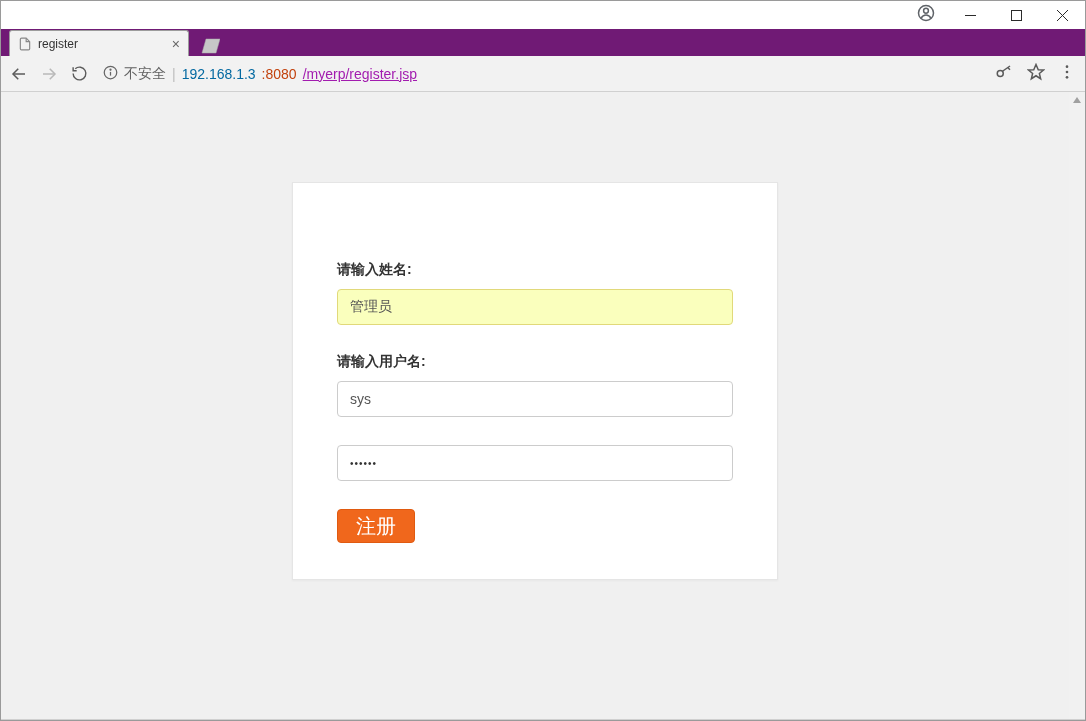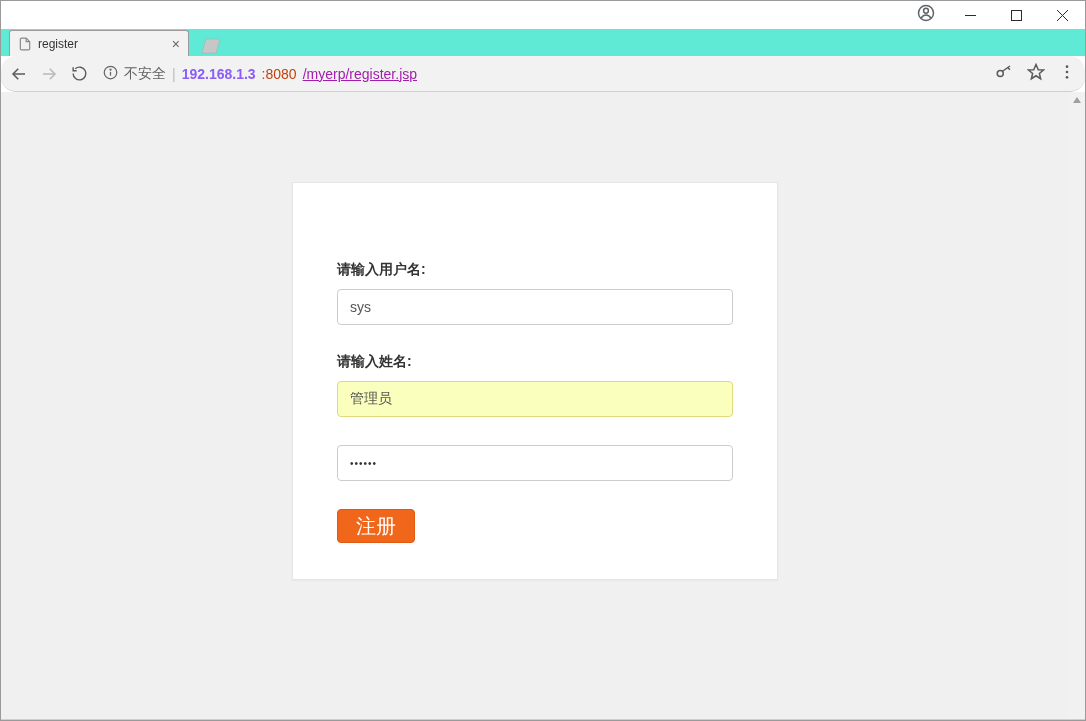--- a/index.html
+++ b/index.html
@@ -5,37 +5,37 @@
     * { box-sizing: border-box; margin: 0; padding: 0; }
     html, body { width: 1086px; height: 721px; overflow: hidden; font-family: "Segoe UI", Arial, sans-serif; }
     
     
     .window { width: 1086px; height: 721px; border: 1px solid #9a9a9a; background: #fff; display: flex; flex-direction: column; }
     .titlebar { height: 28px; background: #fff; display: flex; justify-content: flex-end; align-items: center; }
     .titlebar .win-btn { width: 46px; height: 28px; display: flex; align-items: center; justify-content: center; color: #2b2b2b; }
     .titlebar .account-icon { color: #5f6368; margin-right: 12px; }
     
     
-    .tabstrip { height: 27px; background: #5eead4; display: flex; align-items: flex-end; padding-left: 8px; position: relative; }
+    .tabstrip { height: 27px; background: #701a75; display: flex; align-items: flex-end; padding-left: 8px; position: relative; }
     .tab { position: relative; height: 26px; min-width: 180px; background: #f2f2f2; border: 1px solid #9c9c9c; border-bottom: none; border-top-left-radius: 3px; border-top-right-radius: 3px; display: flex; align-items: center; padding: 0 8px; font-size: 12px; color: #333; }
     .tab .favicon { width: 14px; height: 14px; margin-right: 6px; }
     .tab .favicon svg { display: block; }
     .tab .close { margin-left: auto; color: #666; font-size: 14px; line-height: 1; }
     .newtab { width: 24px; height: 20px; margin-left: 8px; display: flex; align-items: center; justify-content: center; }
     .newtab svg { display:block; }
     
     
-    .toolbar { height: 36px; background: #f2f2f2; border-bottom: 1px solid #d0d0d0; display: flex; align-items: center; padding: 0 8px; gap: 10px; border-radius: 15px; }
+    .toolbar { height: 36px; background: #f2f2f2; border-bottom: 1px solid #d0d0d0; display: flex; align-items: center; padding: 0 8px; gap: 10px; }
     .nav-btn { width: 20px; height: 20px; display:flex; align-items:center; justify-content:center; color:#5a5a5a; }
     .nav-btn.disabled { color: #b8b8b8; }
     .addr { flex: 1; height: 26px; display: flex; align-items: center; font-size: 14px; color: #333; gap: 6px; padding: 0 4px; }
     .addr .info-icon { color:#666; }
     .addr .insecure { color: #616161; }
     .addr .sep { color: #bdbdbd; }
-    .addr .urltext { color:#8b5cf6;font-weight:bold; }
+    .addr .urltext { color:#0369a1; }
     .addr .port { color:#c2410c; }
     .addr .path { color:#a21caf;text-decoration:underline; }
     .right-icons { display:flex; align-items:center; gap: 14px; padding-right: 2px; color:#5a5a5a; }
     
     
     .content-wrap { flex: 1; display: flex; position: relative; }
     .content { flex: 1; background: #f0f0f0; display: flex; justify-content: center; align-items: flex-start; padding-top: 90px; overflow-y: hidden; }
     .scrollbar { width: 16px; background: #f1f1f1; position: relative; }
     .scrollbar .scroll-arrow-up { position:absolute; top:0; left:0; right:0; height:16px; display:flex; align-items:center; justify-content:center; }
     
@@ -155,27 +155,27 @@
           </svg>
       </span>
     </div>
   </div>
 
   <div class="content-wrap">
     <div class="content">
       <div class="card">
 
         <div class="field">
-          <div class="field-label">请输入用户名:</div>
-          <input class="field-input" type="text" value="sys" style="">
+          <div class="field-label">请输入姓名:</div>
+          <input class="field-input autofill" type="text" value="管理员" style="">
         </div>
 
         <div class="field">
-          <div class="field-label">请输入姓名:</div>
-          <input class="field-input autofill" type="text" value="管理员" style="">
+          <div class="field-label">请输入用户名:</div>
+          <input class="field-input" type="text" value="sys" style="">
         </div>
 
         <div class="field">
           <div class="field-input">
               <span class="dots">••••••</span>
             </div>
         </div>
 
         <button class="submit-btn">注册</button>
 

